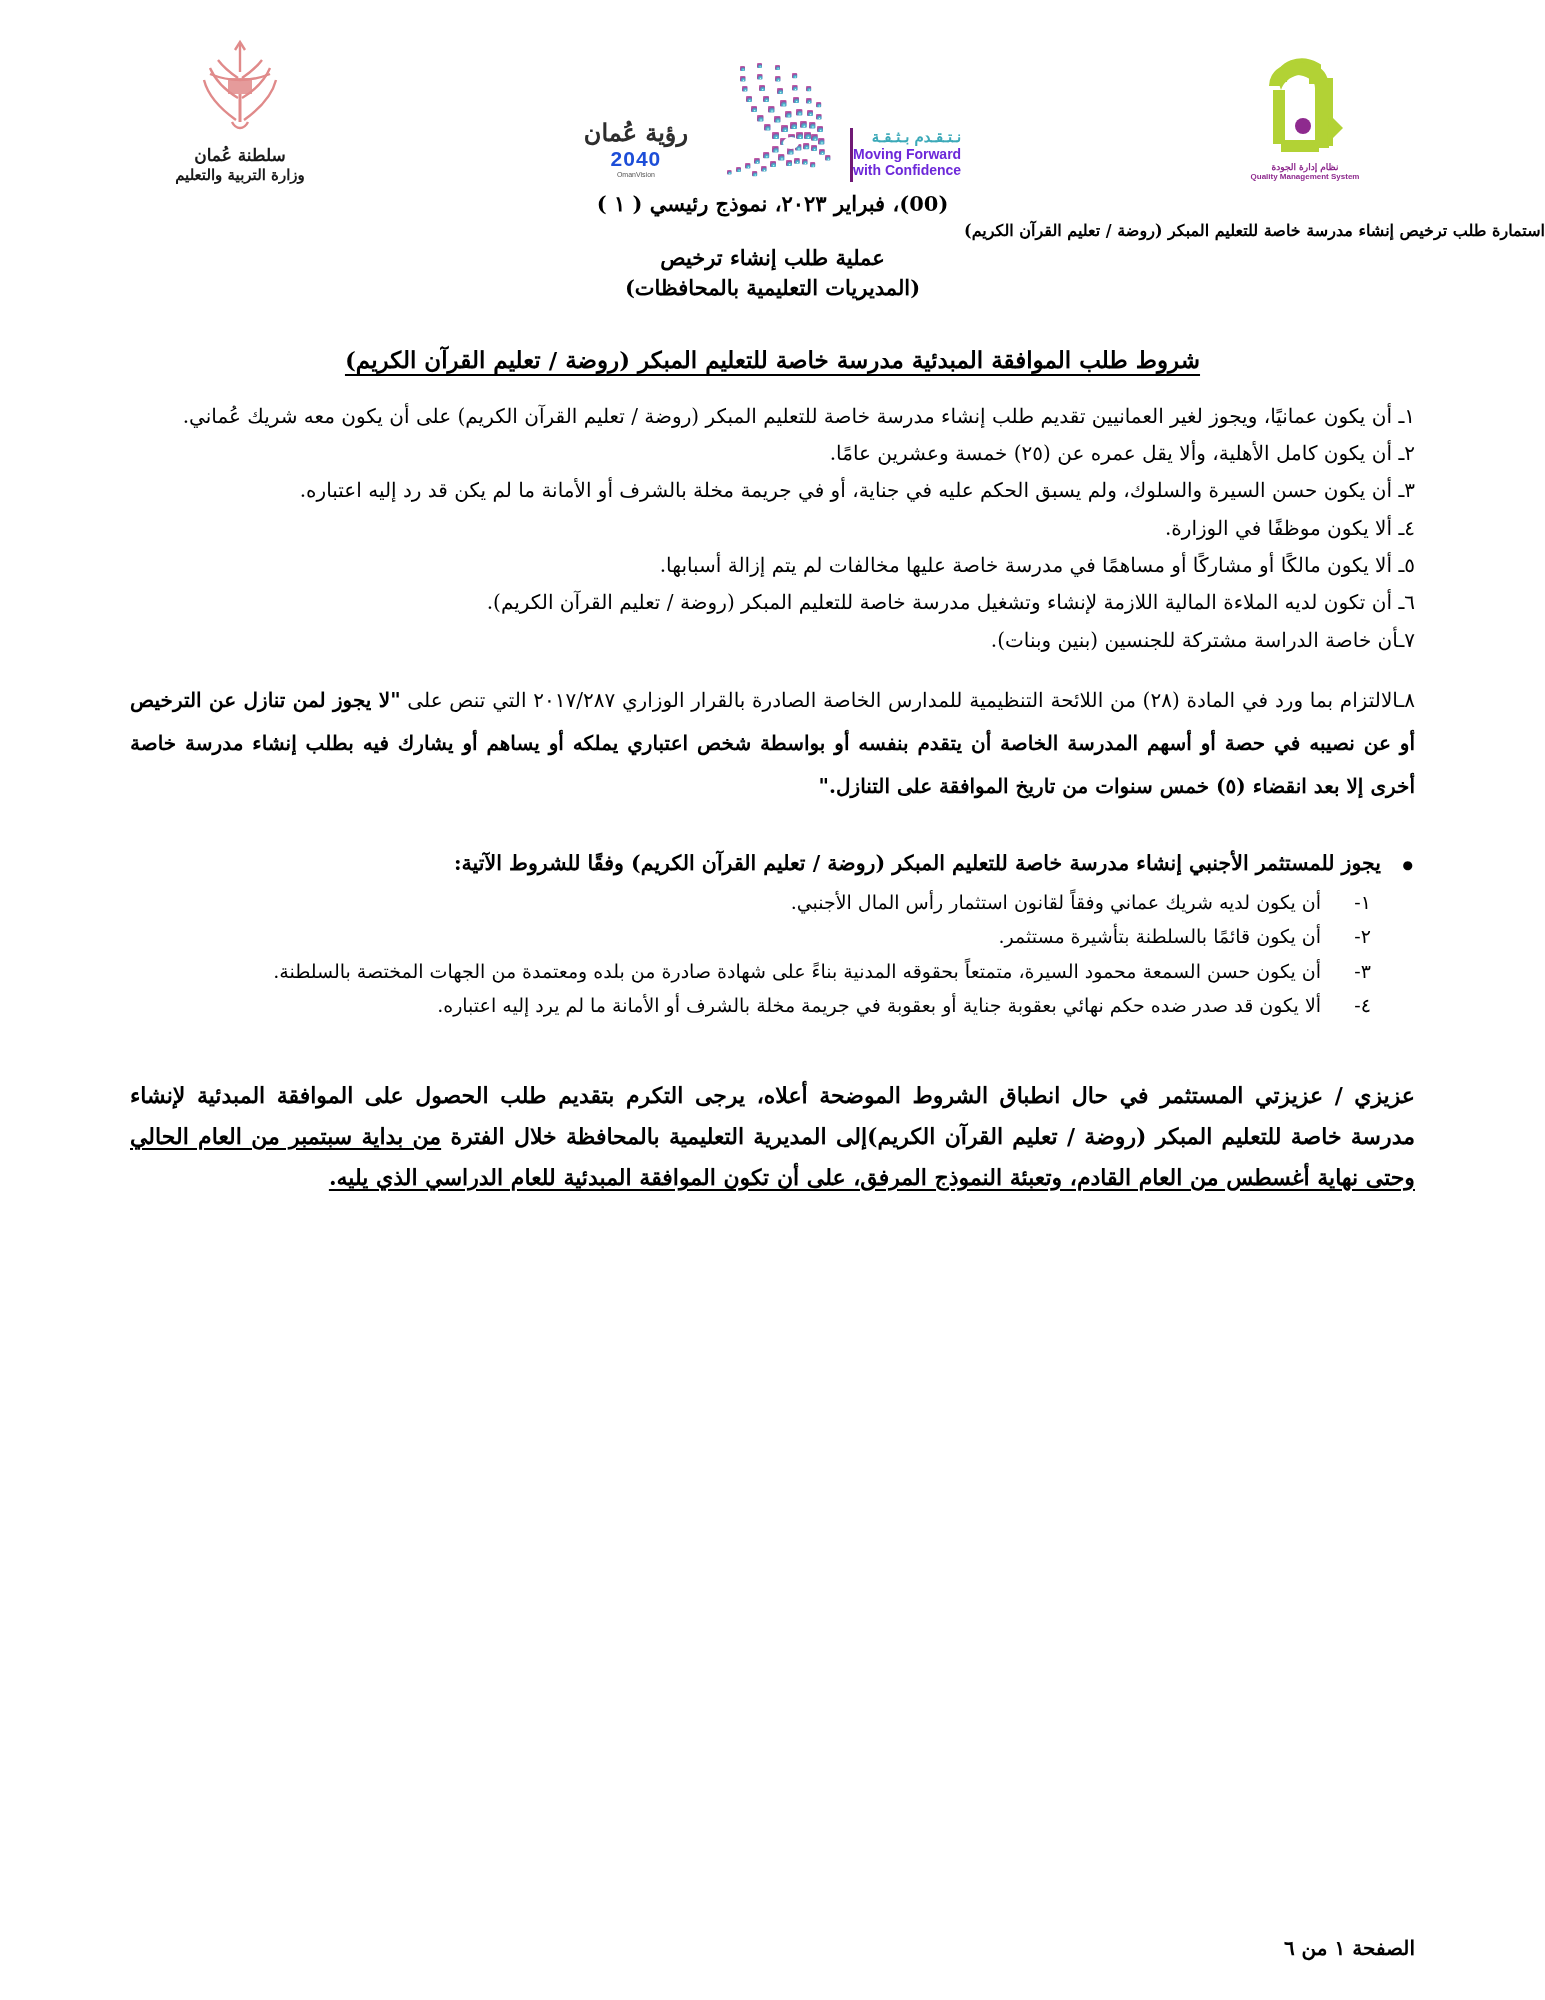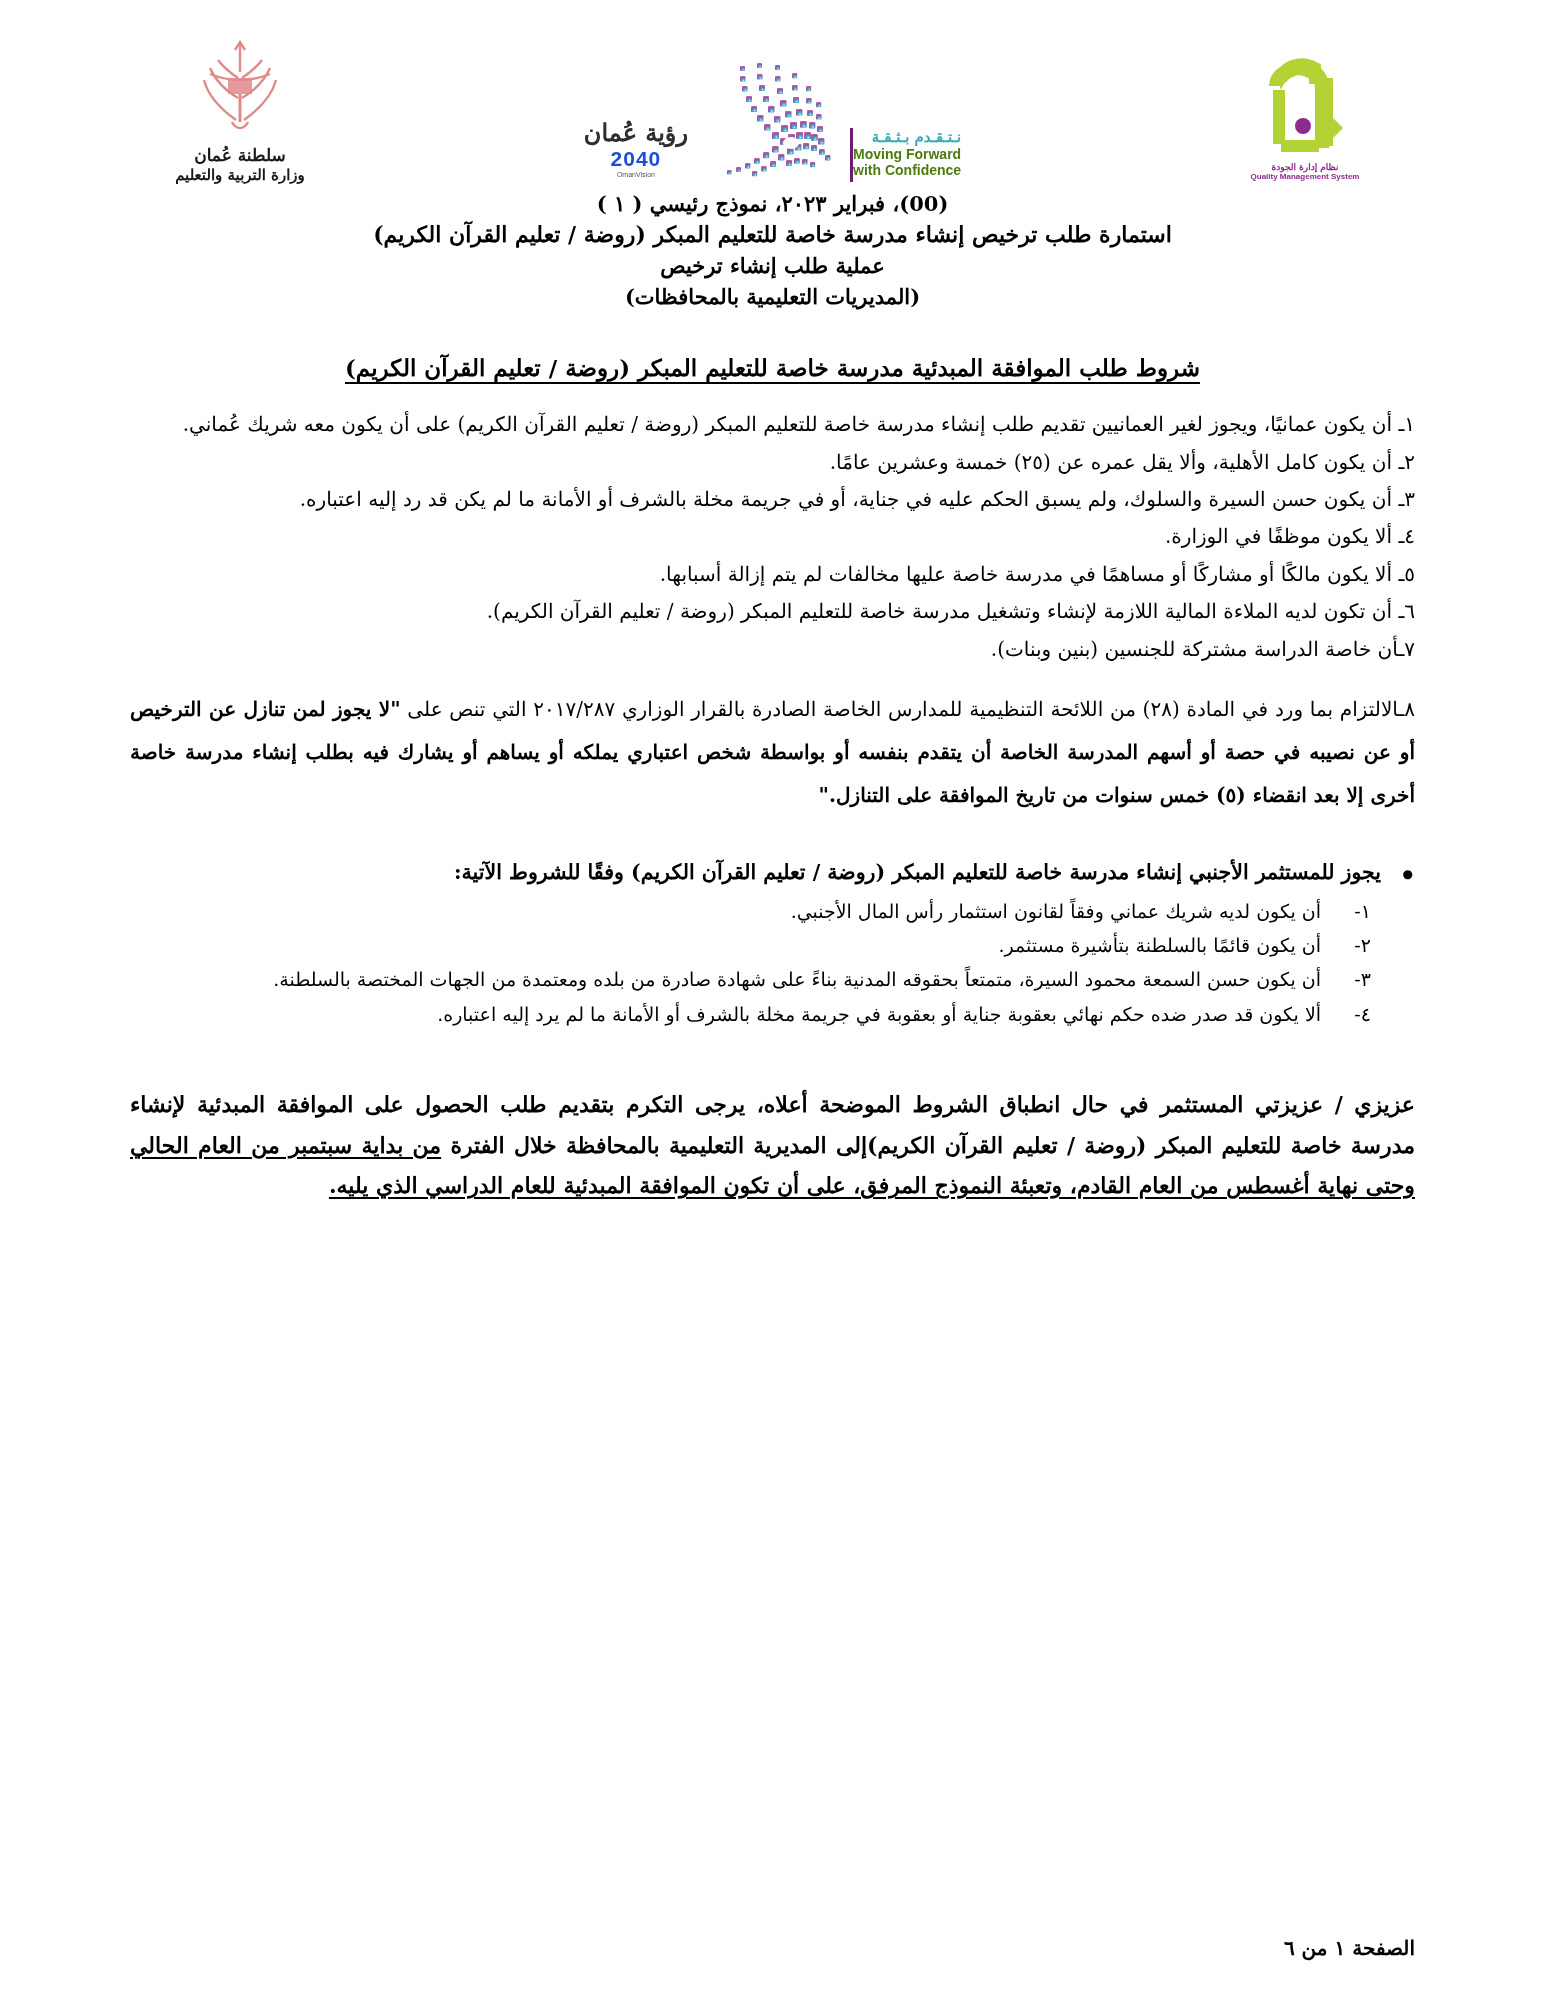--- a/index.html
+++ b/index.html
@@ -61,21 +61,21 @@
   .vision-swoosh { width: 150px; height: 140px; }
   .vision-left {
     text-align: left; direction: ltr; padding-bottom: 4px;
     border-left: 3px solid #701a75; padding-left: 0; margin-left: 4px;
   }
   .vision-tagline-ar {
     font-size: 15px; color: #3ba9b8; font-weight: bold; direction: rtl;
     text-align: right; letter-spacing: 1px; font-family:"DejaVu Serif",serif;
   }
   .vision-tagline-en {
-    font-size: 14px; color: #4d7c0f; font-weight: bold; line-height: 1.15;
+    font-size: 14px; color: #6d28d9; font-weight: bold; line-height: 1.15;
     font-family: "Liberation Sans", sans-serif; text-align: left;
   }
 
   
   .logo-qms { width: 180px; text-align: center; padding-top: 18px; }
   .qms-mark { display: block; margin: 0 auto; }
   .qms-ar {
     font-size: 9px; color: #8e2a8e; font-weight: bold; margin-top: 2px;
     font-family: "DejaVu Serif", serif;
   }
@@ -89,21 +89,21 @@
     text-align: center;
     margin-top: 4px;
     line-height: 1.45;
   }
   .title-line {
     font-weight: bold;
     font-size: 21px;
     color: #000;
     font-family: "DejaVu Serif", serif;
   }
-  .title-line.big { font-size: 22px; }
+  .title-line.big { font-size: 16px; text-align: right; }
 
   .main-heading {
     text-align: center;
     font-weight: bold;
     font-size: 23px;
     margin-top: 42px;
     text-decoration: underline;
     text-underline-offset: 6px;
     font-family: "DejaVu Serif", serif;
   }

